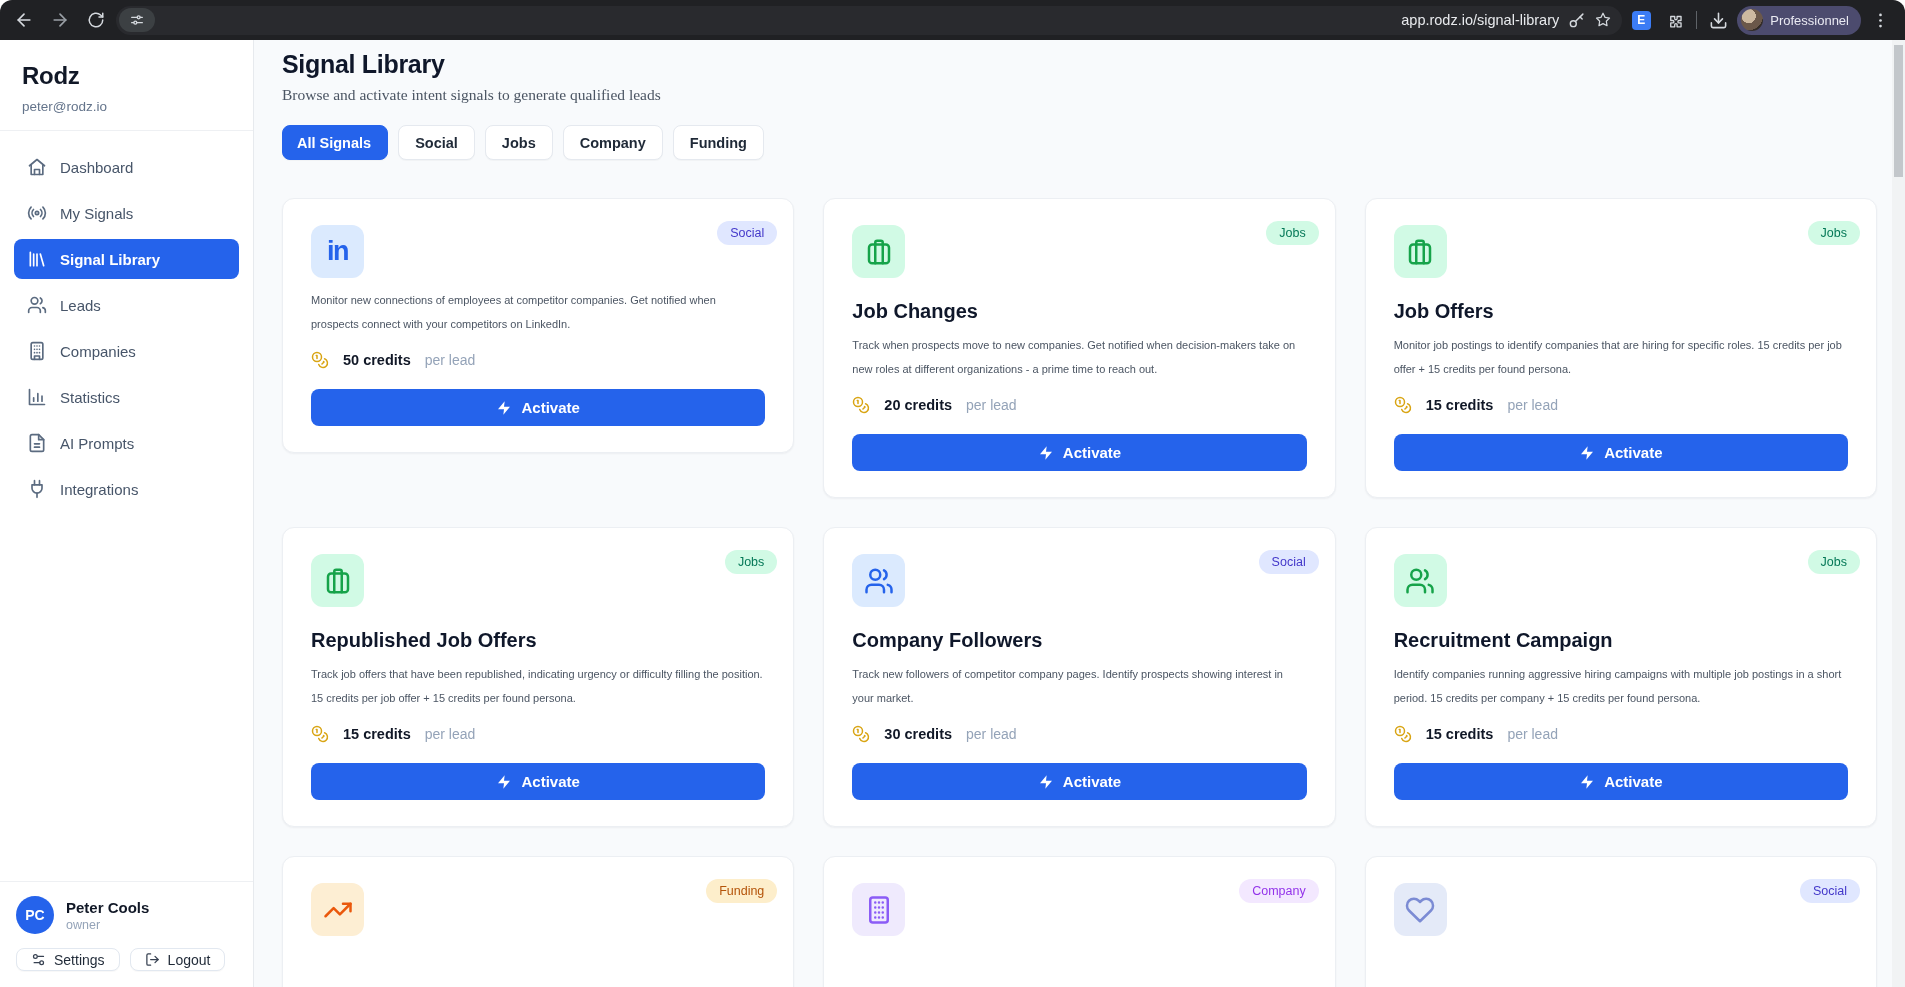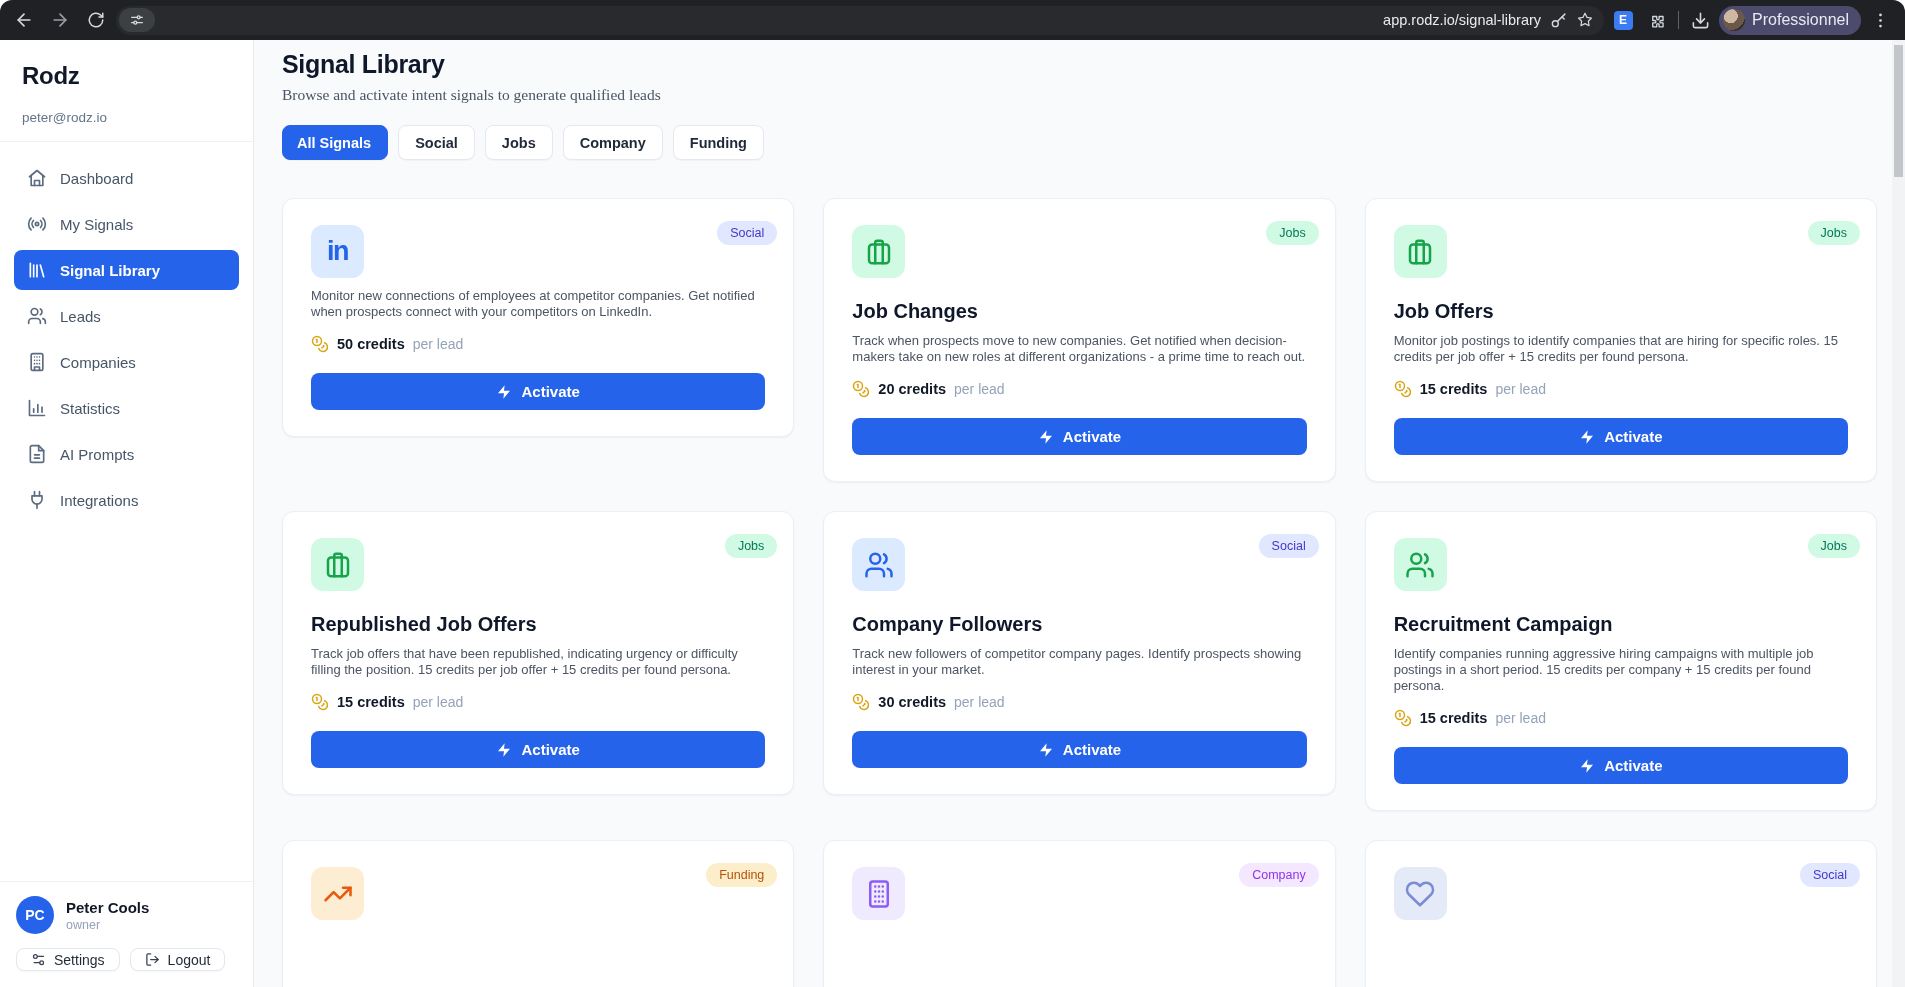--- a/index.html
+++ b/index.html
@@ -20,31 +20,31 @@
   .omni-ic { color:#d5d9de; display:flex; align-items:center; }
   .ext-chip { width:19px; height:19px; background:#3b7cf5; border-radius:4px; color:#fff;
     font-size:12px; font-weight:700; display:flex; align-items:center; justify-content:center; }
   .tb-ic { color:#d5d9de; display:flex; align-items:center; justify-content:center;
     width:30px; height:30px; flex:0 0 auto; }
   .tb-divider { width:1px; height:18px; background:#5f6368; margin:0 2px; flex:0 0 auto; }
   .profile-chip { height:29px; background:#4c4b6e; border-radius:15px; display:flex;
     align-items:center; gap:7px; padding:0 12px 0 4px; flex:0 0 auto; }
   .profile-avatar { width:22px; height:22px; border-radius:50%;
     background:radial-gradient(circle at 35% 32%, #cdb9a0 0 34%, #6b584a 35% 68%, #332c27 69%); }
-  .profile-label { color:#e9e9f2; font-size:16px; }
+  .profile-label { color:#e9e9f2; font-size:13px; }
 
   
   .app { display:flex; height:947px; background:#f8fafc; }
 
   
   .sidebar { width:254px; background:#fff; border-right:1px solid #e7eaee;
     display:flex; flex-direction:column; }
   .side-head { padding:22px 22px 16px; border-bottom:1px solid #eef0f3; }
   .brand { font-size:24px; font-weight:800; color:#111827; letter-spacing:-.3px; }
-  .email { margin-top:20px; font-size:13.5px; color:#64748b; }
+  .email { margin-top:9px; font-size:13.5px; color:#64748b; }
   .nav { flex:1; padding:16px 14px; display:flex; flex-direction:column; gap:6px; overflow:hidden; }
   .nav-item { display:flex; align-items:center; gap:13px; height:40px; padding:0 13px;
     border-radius:8px; color:#475569; font-size:15px; cursor:pointer; }
   .nav-item .nicon { display:flex; align-items:center; color:#5b6b80; }
   .nav-item.active { background:#2563eb; color:#fff; font-weight:700; }
   .nav-item.active .nicon { color:#fff; }
   .side-foot { border-top:1px solid #eef0f3; padding:14px 16px 16px; }
   .user-row { display:flex; align-items:center; gap:12px; }
   .user-avatar { width:38px; height:38px; border-radius:50%; background:#2563eb; color:#fff;
     font-size:14px; font-weight:700; display:flex; align-items:center; justify-content:center; }
@@ -69,22 +69,22 @@
   .grid { margin-top:38px; display:grid; grid-template-columns:repeat(3,1fr); gap:29px;
     align-items:start; }
   .card { background:#fff; border:1px solid #eceff3; border-radius:12px; padding:26px 28px 26px;
     position:relative; box-shadow:0 1px 2px rgba(16,24,40,.05); }
   .badge { position:absolute; top:22px; right:16px; font-size:12.5px; font-weight:500;
     padding:5px 13px; border-radius:999px; }
   .icon-box { width:53px; height:53px; border-radius:12px; display:flex; align-items:center;
     justify-content:center; }
   .icon-box .in-glyph { font-weight:800; font-size:27px; letter-spacing:-1.5px; line-height:1; }
   .card-title { margin-top:22px; font-size:20px; font-weight:700; color:#0f172a; }
-  .card-desc { margin-top:10px; font-size:13px; line-height:16px; color:#4b5563; }
-  .credits-row { margin-top:15px; display:flex; align-items:center; gap:8px; }
+  .card-desc { margin-top:10px; font-size:11px; line-height:24px; color:#4b5563; }
+  .credits-row { margin-top:15px; display:flex; align-items:center; gap:14px; }
   .coin { color:#d9a514; display:flex; align-items:center; }
   .credits-val { font-size:14.5px; font-weight:700; color:#111827; }
   .per-lead { font-size:14px; color:#94a3b8; }
   .activate-btn { margin-top:20px; width:100%; height:37px; background:#2563eb; color:#fff;
     border:none; border-radius:8px; font-size:15px; font-weight:600; display:flex;
     align-items:center; justify-content:center; gap:9px; cursor:pointer;
     font-family:"Liberation Sans", sans-serif; }
 
   
   .scrollbar { position:absolute; right:0; top:40px; width:13px; height:947px;

